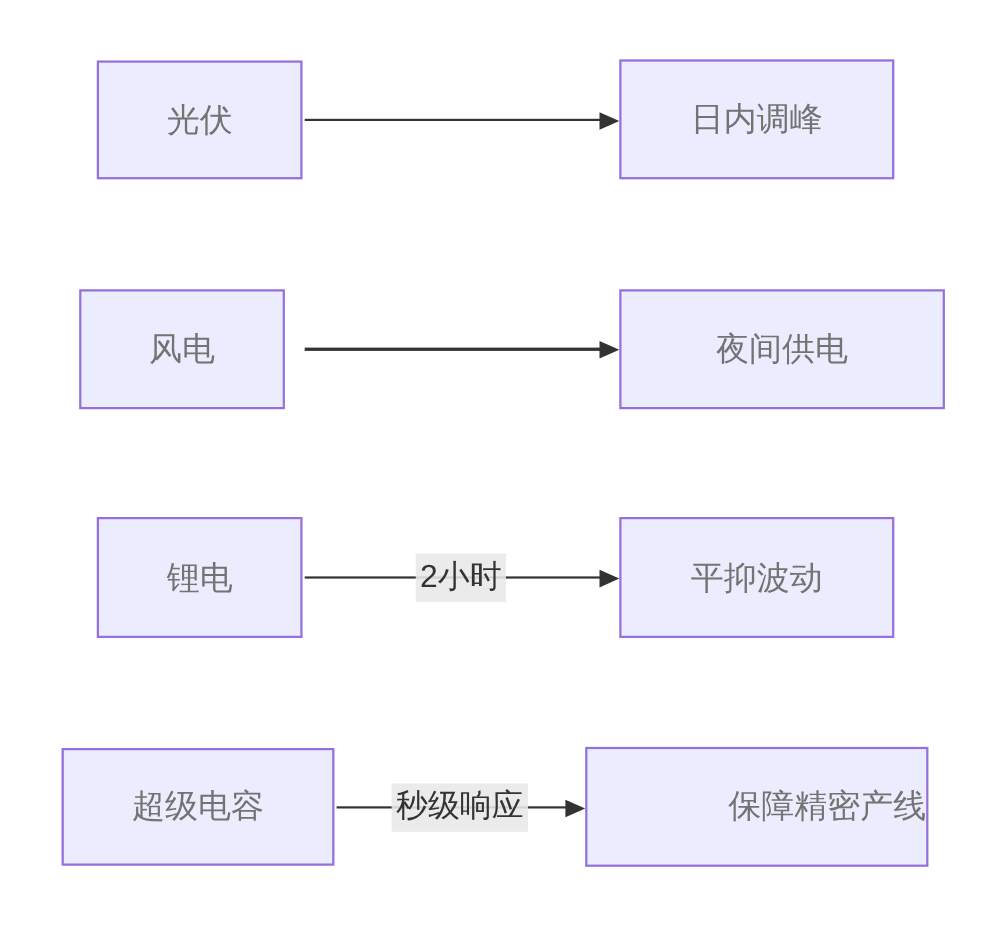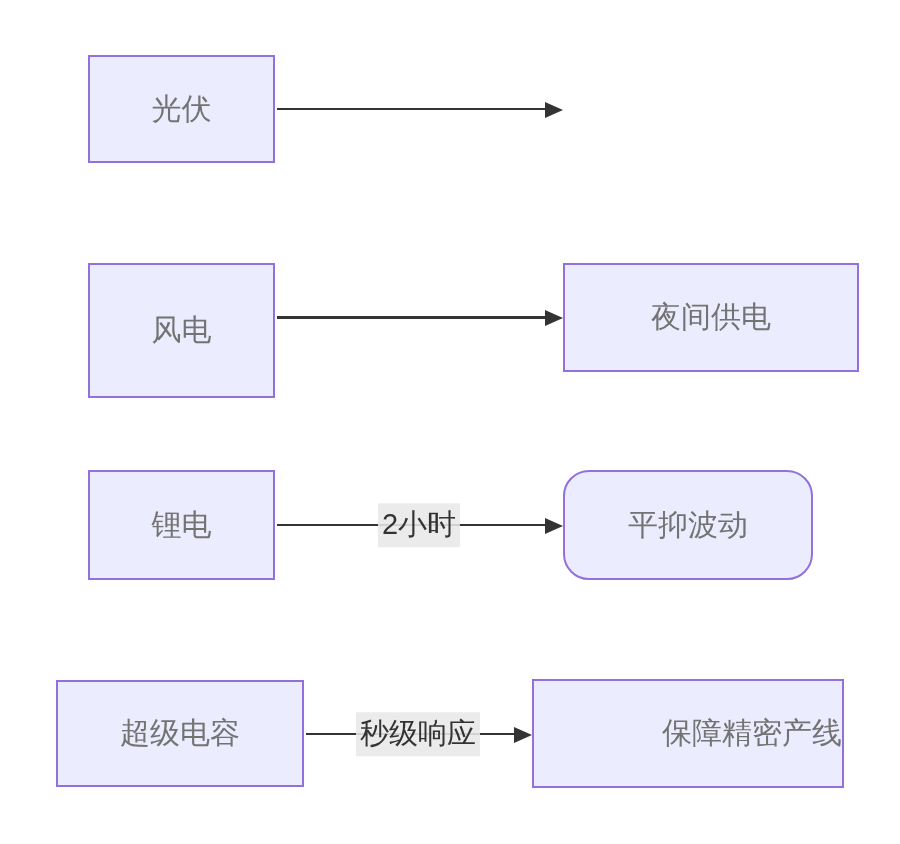--- a/index.html
+++ b/index.html
@@ -52,47 +52,50 @@
     padding: 0 4px;
     white-space: nowrap;
     text-align: center;
   }
   
   #n1 { left: 88px;  top: 55px;  width: 187px; height: 108px; }
   #n2 { left: 563px; top: 54px;  width: 250px; height: 109px; }
   #e1 { left: 277px; top: 107.8px; width: 269px; }
   #h1 { left: 545px; top: 101.5px; }
   
-  #n3 { left: 88px;  top: 263px; width: 187px; height: 135px; }
+  #n3 { left: 72px;  top: 263px; width: 187px; height: 109px; }
   #n4 { left: 563px; top: 263px; width: 296px; height: 109px; }
   #e2 { left: 277px; top: 316.3px; width: 269px; }
   #h2 { left: 545px; top: 310px; }
   
   #n5 { left: 88px;  top: 470px; width: 187px; height: 110px; }
-  #n6 { left: 563px; top: 470px; width: 250px; height: 110px; border-radius: 26px; }
+  #n6 { left: 563px; top: 470px; width: 250px; height: 110px; }
   #e3 { left: 277px; top: 523.8px; width: 269px; }
   #h3 { left: 545px; top: 517.5px; }
   #l3 { left: 419px; top: 525px; }
   
   #n7 { left: 56px;  top: 680px; width: 248px; height: 107px; }
   #n8 { left: 532px; top: 679px; width: 312px; height: 109px; justify-content: flex-end; }
   #e4 { left: 306px; top: 732.8px; width: 209px; }
   #h4 { left: 514px; top: 726.5px; }
   #l4 { left: 418px; top: 734px; }
 </style>
 </head>
 <body>
 
 <div class="canvas">
 
   <div class="node" id="n1">
     <span>光伏</span>
   </div>
   <div class="edge-line" id="e1"></div>
   <div class="edge-head" id="h1"></div>
+  <div class="node" id="n2">
+    <span>日内调峰</span>
+  </div>
 
   <div class="node" id="n3">
     <span>风电</span>
   </div>
   <div class="edge-line" id="e2"></div>
   <div class="edge-head" id="h2"></div>
   <div class="node" id="n4">
     <span>夜间供电</span>
   </div>
 

